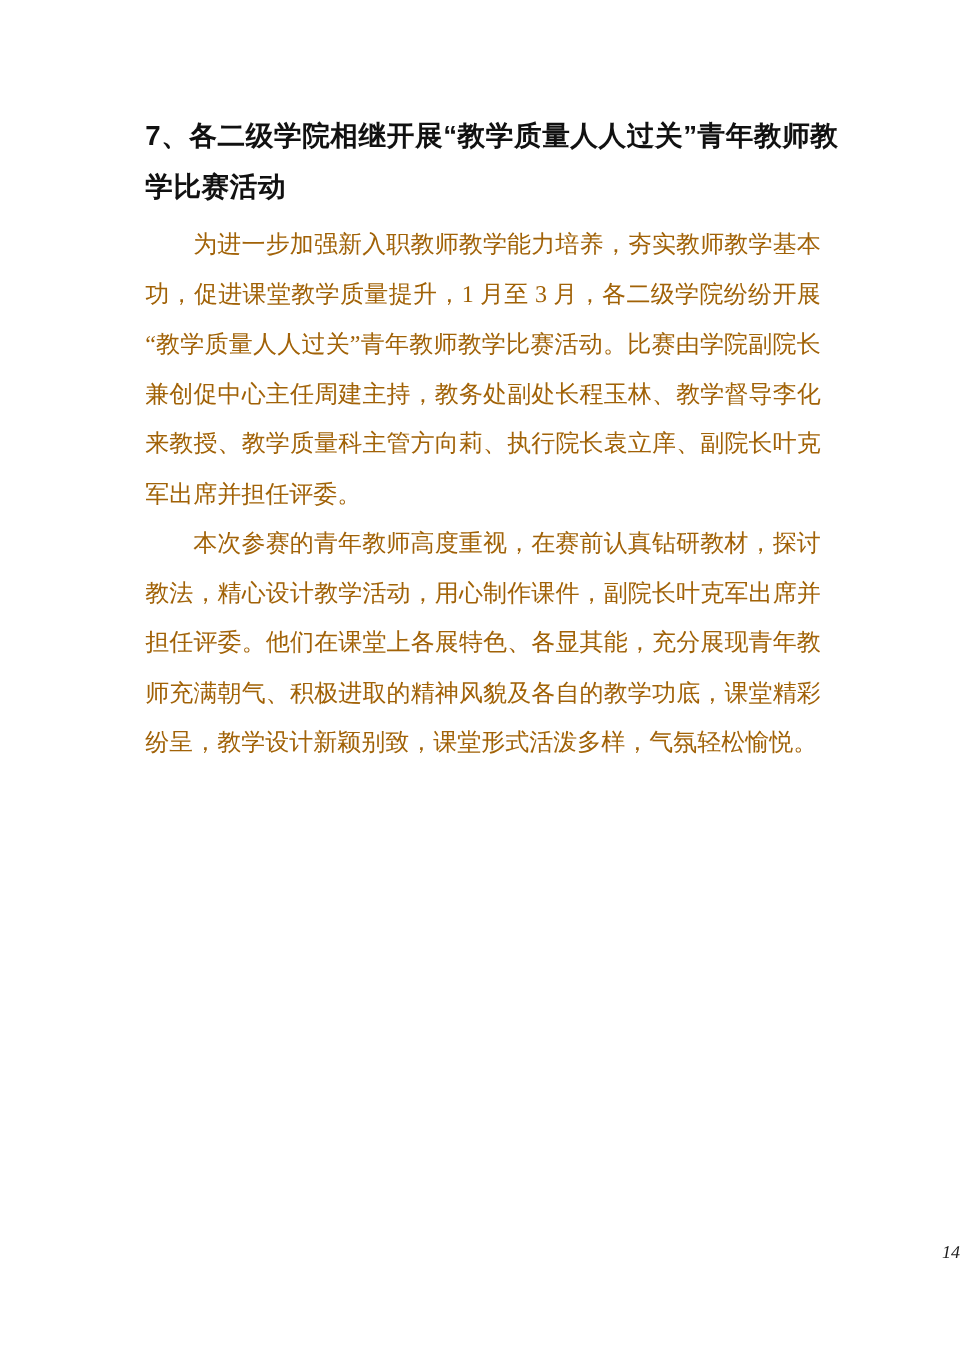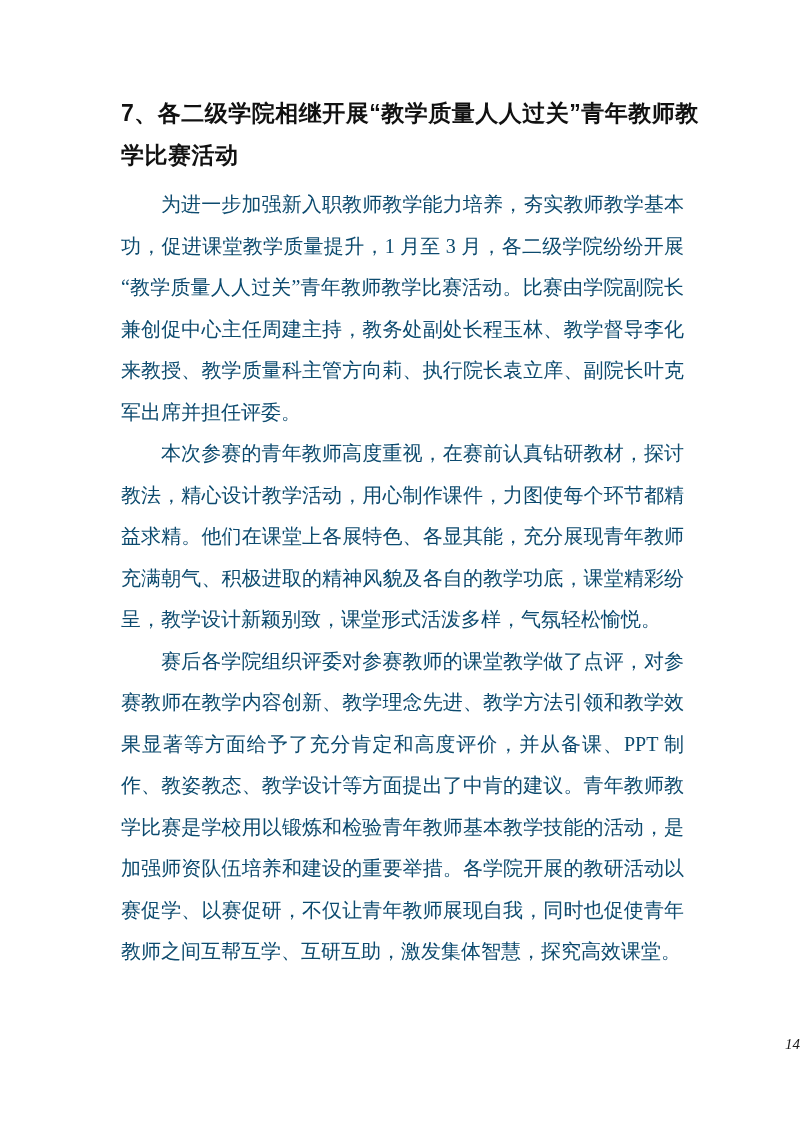--- a/index.html
+++ b/index.html
@@ -27,21 +27,21 @@
     font-size: 23px;
     line-height: 42px;
     color: #111111;
     margin: 0 -16px 8px 0;   
     text-align: left;
     letter-spacing: 0.5px;
   }
   .body-text p {
     font-size: 20px;
     line-height: 41.5px;
-    color: #0c4a6e;
+    color: #a16207;
     margin: 0;
     text-align: justify;
     text-justify: inter-ideograph;
     text-indent: 2em;
     word-break: break-all;
   }
   .page-number {
     position: absolute;
     left: 0;
     right: 0;
@@ -54,18 +54,17 @@
   }
 </style>
 </head>
 <body>
 
 <div class="page">
   <div class="content">
     <h1 class="heading">7、各二级学院相继开展“教学质量人人过关”青年教师教学比赛活动</h1>
     <div class="body-text">
       <p>为进一步加强新入职教师教学能力培养，夯实教师教学基本功，促进课堂教学质量提升，1 月至 3 月，各二级学院纷纷开展 “教学质量人人过关”青年教师教学比赛活动。比赛由学院副院长兼创促中心主任周建主持，教务处副处长程玉林、教学督导李化来教授、教学质量科主管方向莉、执行院长袁立庠、副院长叶克军出席并担任评委。</p>
-      <p>本次参赛的青年教师高度重视，在赛前认真钻研教材，探讨教法，精心设计教学活动，用心制作课件，力图使每个环节都精益求精。他们在课堂上各展特色、各显其能，充分展现青年教师充满朝气、积极进取的精神风貌及各自的教学功底，课堂精彩纷呈，教学设计新颖别致，课堂形式活泼多样，气氛轻松愉悦。</p>
-      <p>赛后各学院组织评委对参赛教师的课堂教学做了点评，对参赛教师在教学内容创新、教学理念先进、教学方法引领和教学效果显著等方面给予了充分肯定和高度评价，并从备课、PPT 制作、教姿教态、教学设计等方面提出了中肯的建议。青年教师教学比赛是学校用以锻炼和检验青年教师基本教学技能的活动，是加强师资队伍培养和建设的重要举措。各学院开展的教研活动以赛促学、以赛促研，不仅让青年教师展现自我，同时也促使青年教师之间互帮互学、互研互助，激发集体智慧，探究高效课堂。</p>
+      <p>本次参赛的青年教师高度重视，在赛前认真钻研教材，探讨教法，精心设计教学活动，用心制作课件，副院长叶克军出席并担任评委。他们在课堂上各展特色、各显其能，充分展现青年教师充满朝气、积极进取的精神风貌及各自的教学功底，课堂精彩纷呈，教学设计新颖别致，课堂形式活泼多样，气氛轻松愉悦。</p>
     </div>
   </div>
   <div class="page-number">14</div>
 </div>
 
 </body></html>

